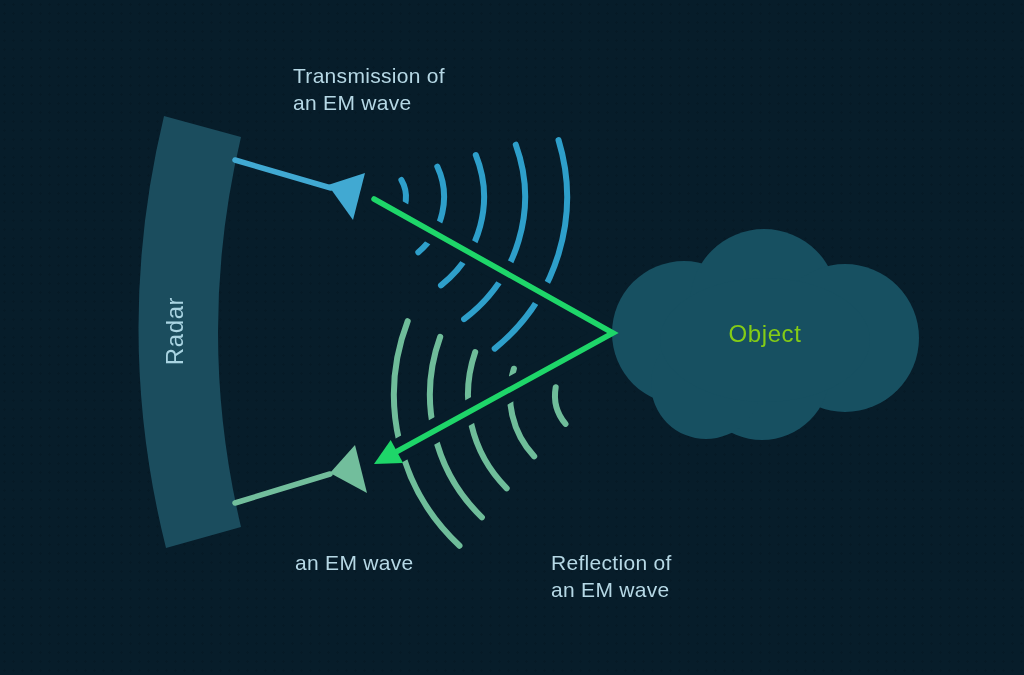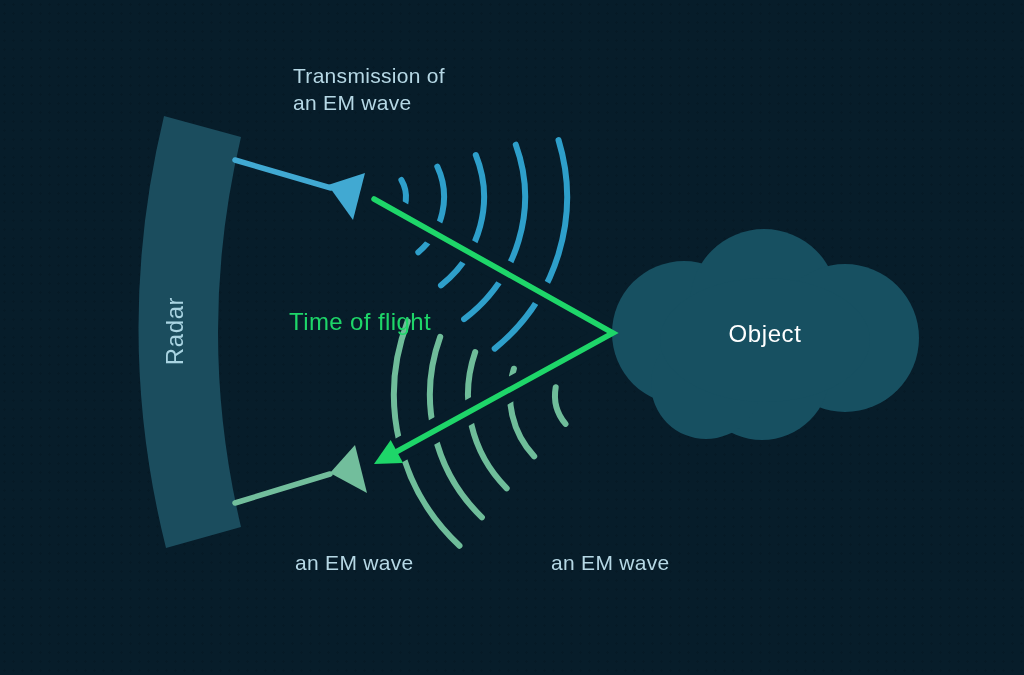--- a/index.html
+++ b/index.html
@@ -48,21 +48,21 @@
     color: #1ED669;
     font-size: 24px;
     letter-spacing: 0.4px;
     white-space: nowrap;
   }
   .lbl-object {
     position: absolute;
     left: 765px;
     top: 334px;
     transform: translate(-50%, -50%);
-    color: #ffffff;
+    color: #84cc16;
     font-size: 24px;
     letter-spacing: 0.6px;
     white-space: nowrap;
   }
   .lbl-radar {
     position: absolute;
     left: 175px;
     top: 331px;
     transform: translate(-50%, -50%) rotate(-90deg);
     color: #A9D4E2;
@@ -124,24 +124,24 @@
     </g>
   </svg>
 
   <div class="lbl lbl-transmission">
     <div>Transmission of</div>
     <div>an EM wave</div>
   </div>
 
   <div class="lbl-radar">Radar</div>
 
-  <div class="lbl-tof">Time of flight</div>
 
   <div class="lbl-object">Object</div>
 
   <div class="lbl lbl-reception">
     <div>an EM wave</div>
   </div>
 
   <div class="lbl lbl-reflection">
+    <div>Reflection of</div>
     <div>an EM wave</div>
   </div>
 </div>
 
 </body></html>

